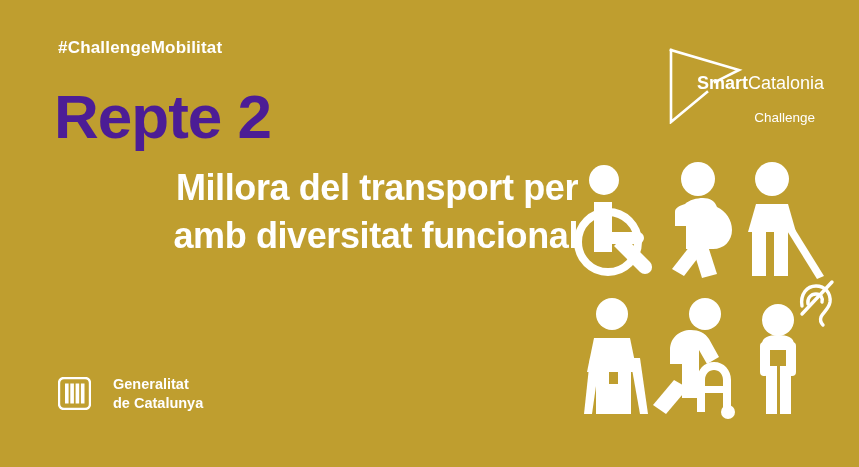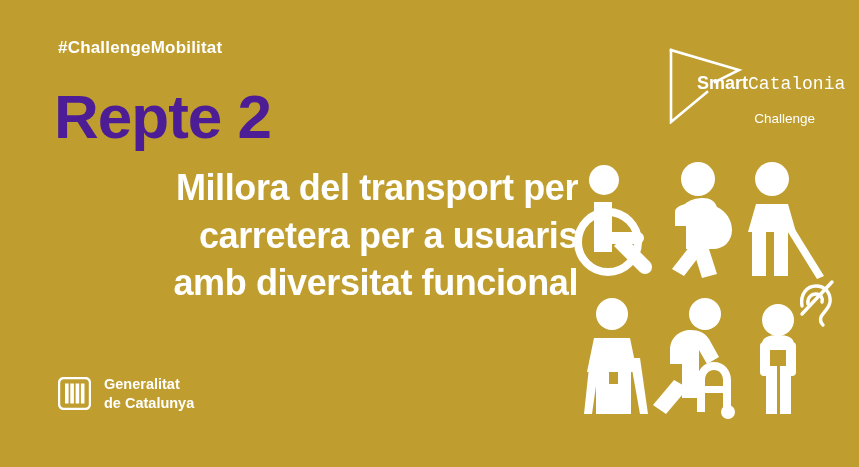--- a/index.html
+++ b/index.html
@@ -54,21 +54,21 @@
     color:#ffffff;
   }
   .subtitle .ln { display:block; white-space:nowrap;text-align:right; }
 
   
   .gencat {
     position:absolute;
     left:58px; top:375px;
     display:flex;
     align-items:center;
-    gap:13px;
+    gap:22px;
   }
   .gencat-mark {
     width:33px; height:33px;
     flex:0 0 33px;
     position:relative;
   }
   .gencat-text {
     font-size:14.5px;
     font-weight:bold;
     line-height:1.28;
@@ -94,21 +94,21 @@
     width:120px;
     text-align:left;
   }
   .sc-line1 {
     font-size:18px;
     line-height:1.05;
     white-space:nowrap;
     color:#ffffff;
   }
   .sc-line1 b { font-weight:bold; }
-  .sc-line1 span.reg { font-weight:normal;font-family:Liberation Mono, monospace; }
+  .sc-line1 span.reg { font-weight:normal; }
   .sc-line2 {
     font-size:13.5px;
     font-weight:normal;
     line-height:1.05;
     margin-top:18px;
     text-align:right;
     padding-right:2px;
     white-space:nowrap;
     color:#ffffff;
   }
@@ -128,21 +128,20 @@
 <body style="background: rgb(191, 158, 47); color: rgb(255, 255, 255);">
 
 <div class="left-col">
 
   <div class="hashtag">#ChallengeMobilitat</div>
 
   <div class="repte">Repte 2</div>
 
   <div class="subtitle">
     <span class="ln">Millora del transport per</span>
-    <span class="ln">carretera per a usuaris</span>
     <span class="ln">amb diversitat funcional</span>
   </div>
 </div>
 
 <div class="gencat">
   <div class="gencat-mark">
     <svg width="33" height="33" viewBox="0 0 33 33">
       <rect x="1" y="1" width="31" height="31" rx="5" ry="5" fill="none" stroke="#ffffff" stroke-width="2.4"></rect>
       <rect x="7" y="6.5" width="3.6" height="20" fill="#ffffff"></rect>
       <rect x="12.3" y="6.5" width="3.6" height="20" fill="#ffffff"></rect>

